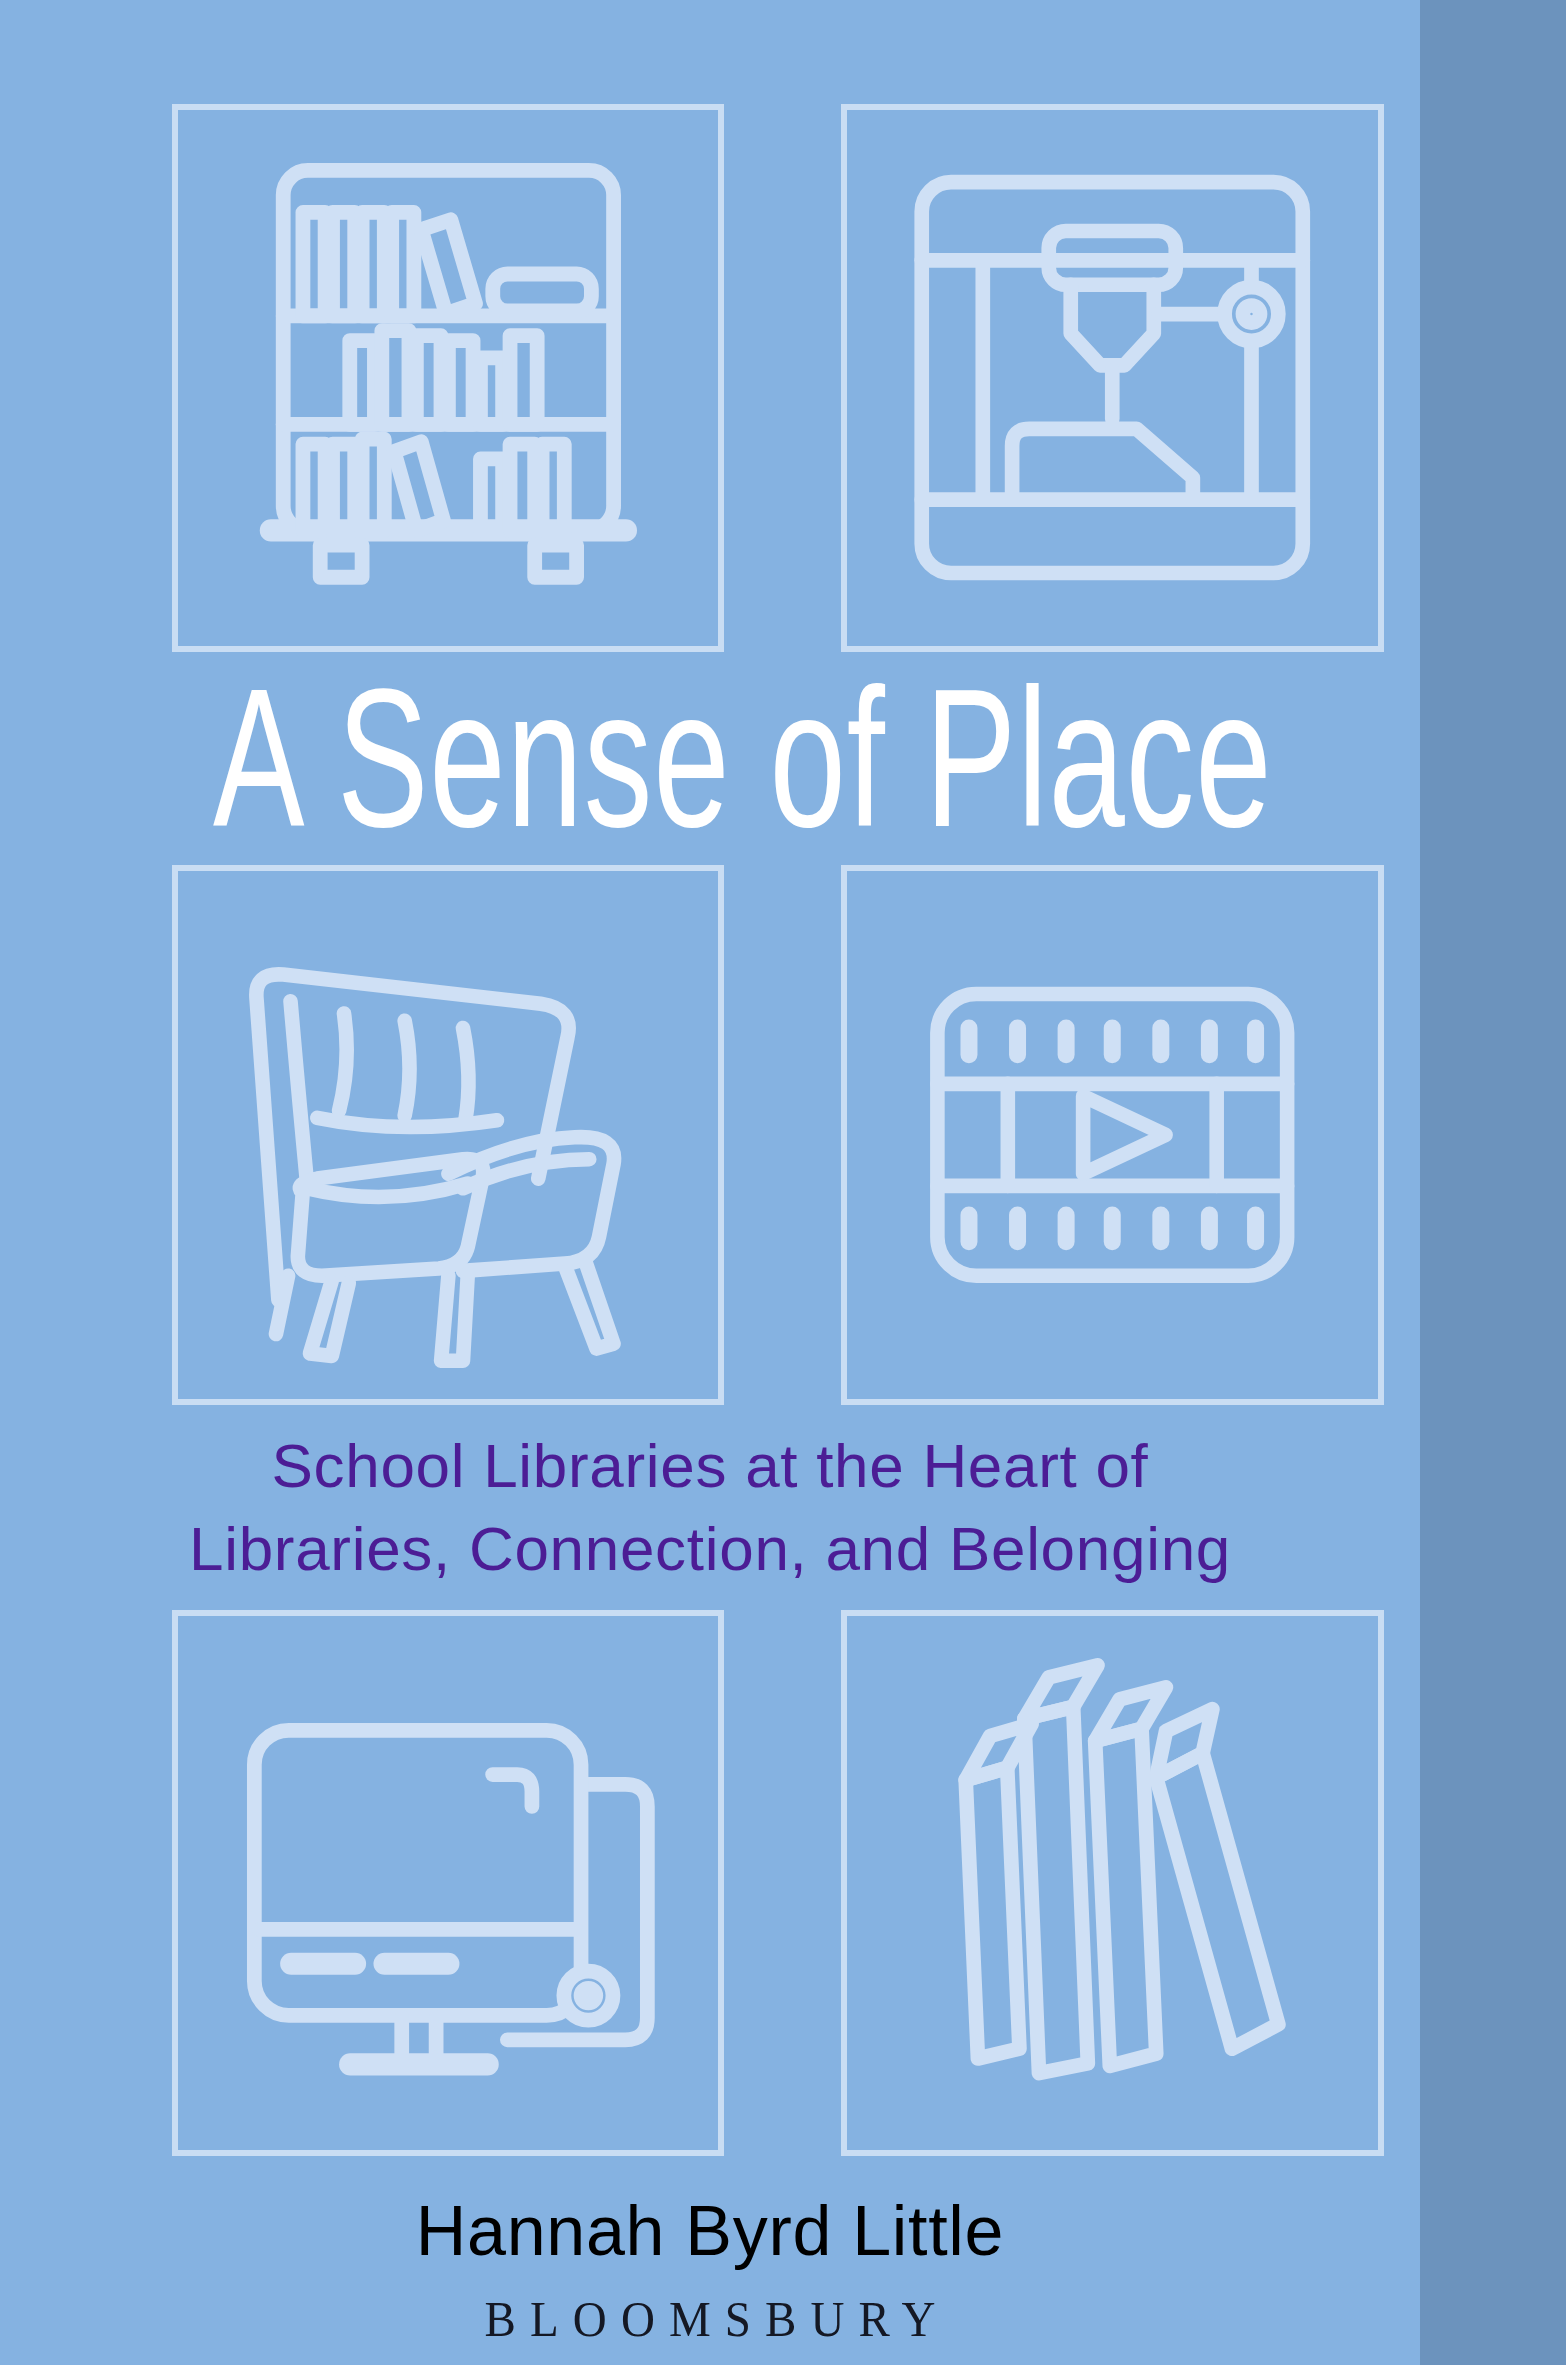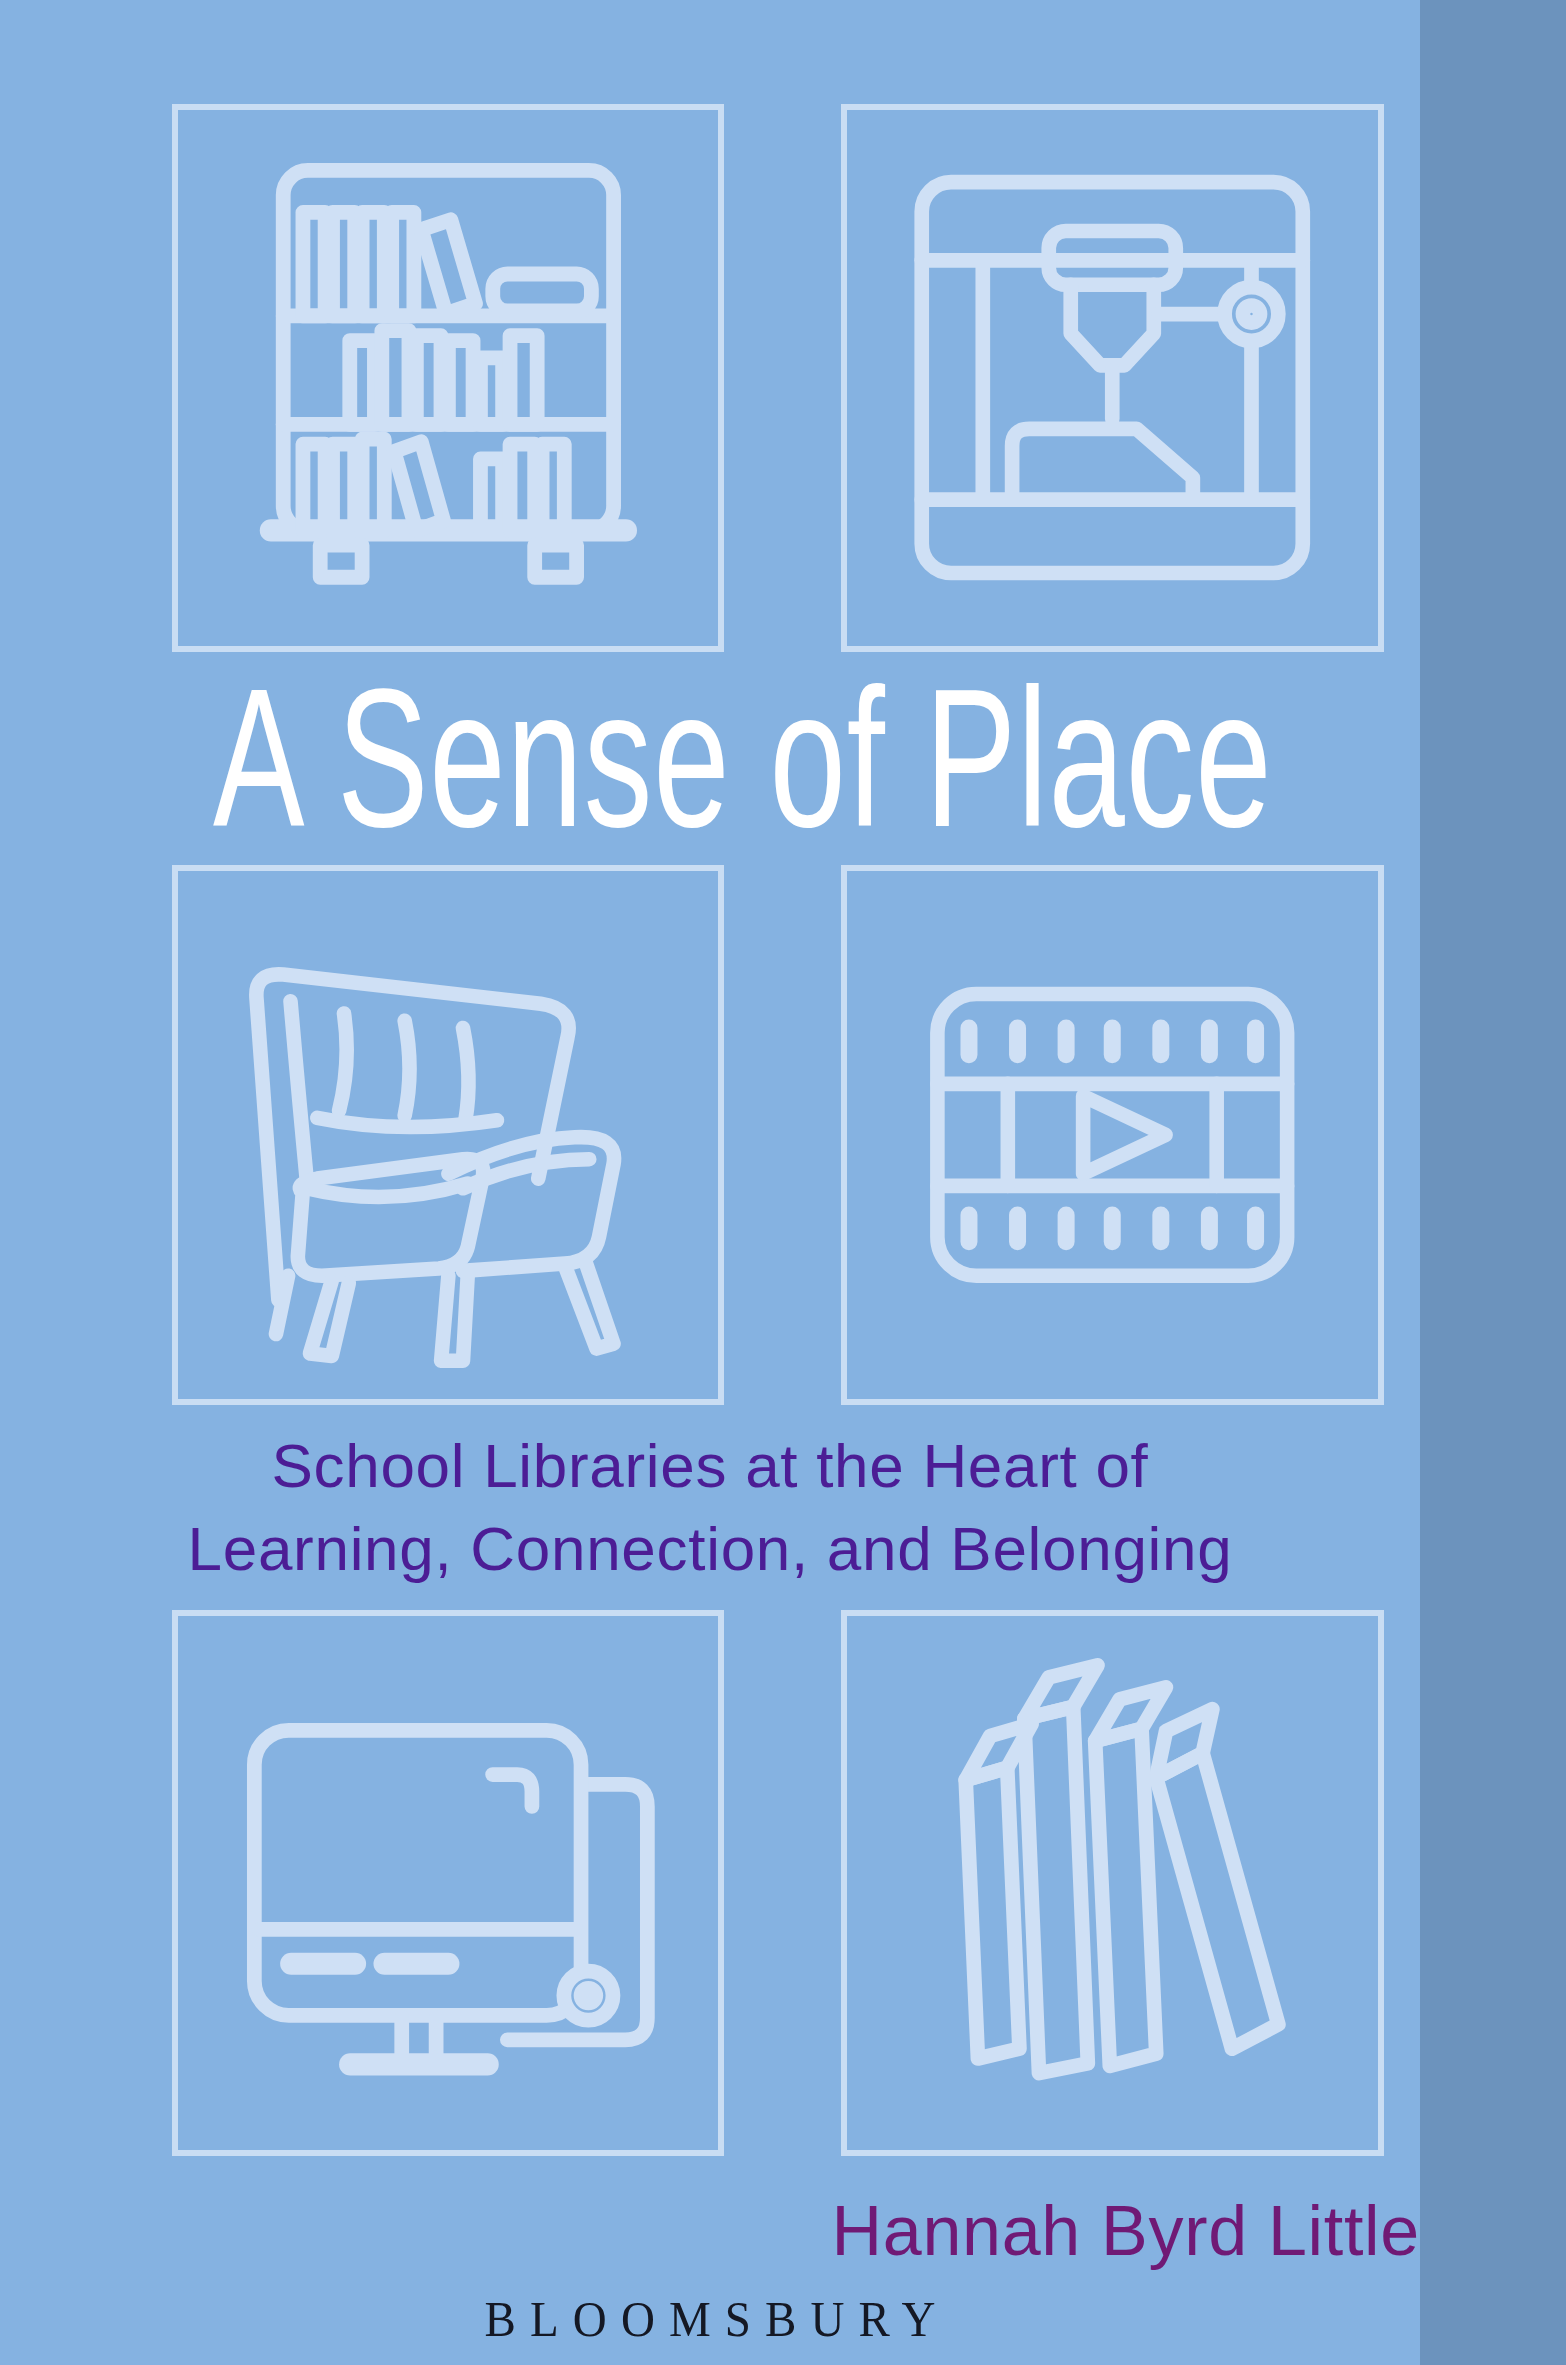--- a/index.html
+++ b/index.html
@@ -50,22 +50,22 @@
     color: #4c1d95;
     font-size: 62px;
     font-weight: 400;
     line-height: 1.34;
     letter-spacing: 0.7px;
   }
   .author {
     position: absolute;
     left: 0; top: 2195px;
     width: 100%;
-    text-align: right;
-    color: #701a75;
+    text-align: center;
+    color: #000000;
     font-size: 70px;
     font-weight: 400;
     line-height: 1.05;
     letter-spacing: 0.7px;
   }
   .publisher {
     position: absolute;
     left: 0; top: 2292px;
     width: 100%;
     text-align: center;
@@ -189,21 +189,21 @@
           <line x1="140" y1="133" x2="140" y2="144"></line>
           <line x1="159" y1="133" x2="159" y2="144"></line>
         </g>
         <path d="M88 84 L122 100 L88 116 Z"></path>
       </g>
     </svg>
   </div>
 
   <div class="subtitle">
     <div>School Libraries at the Heart of</div>
-    <div>Learning, Connection, and Belonging</div>
+    <div>Libraries, Connection, and Belonging</div>
   </div>
 
   <div class="icon-box pos-r3c1">
     <svg viewBox="0 0 200 200">
       <g class="line-icon">
         <path d="M148 60 H172 Q181 60 181 69 V155 Q181 164 172 164 H124"></path>
         <rect x="21" y="38" width="133" height="116" rx="14" fill="#85b2e1"></rect>
         <line x1="23" y1="119" x2="152" y2="119"></line>
         <line x1="36" y1="133" x2="62" y2="133" stroke-width="9"></line>
         <line x1="74" y1="133" x2="100" y2="133" stroke-width="9"></line>

